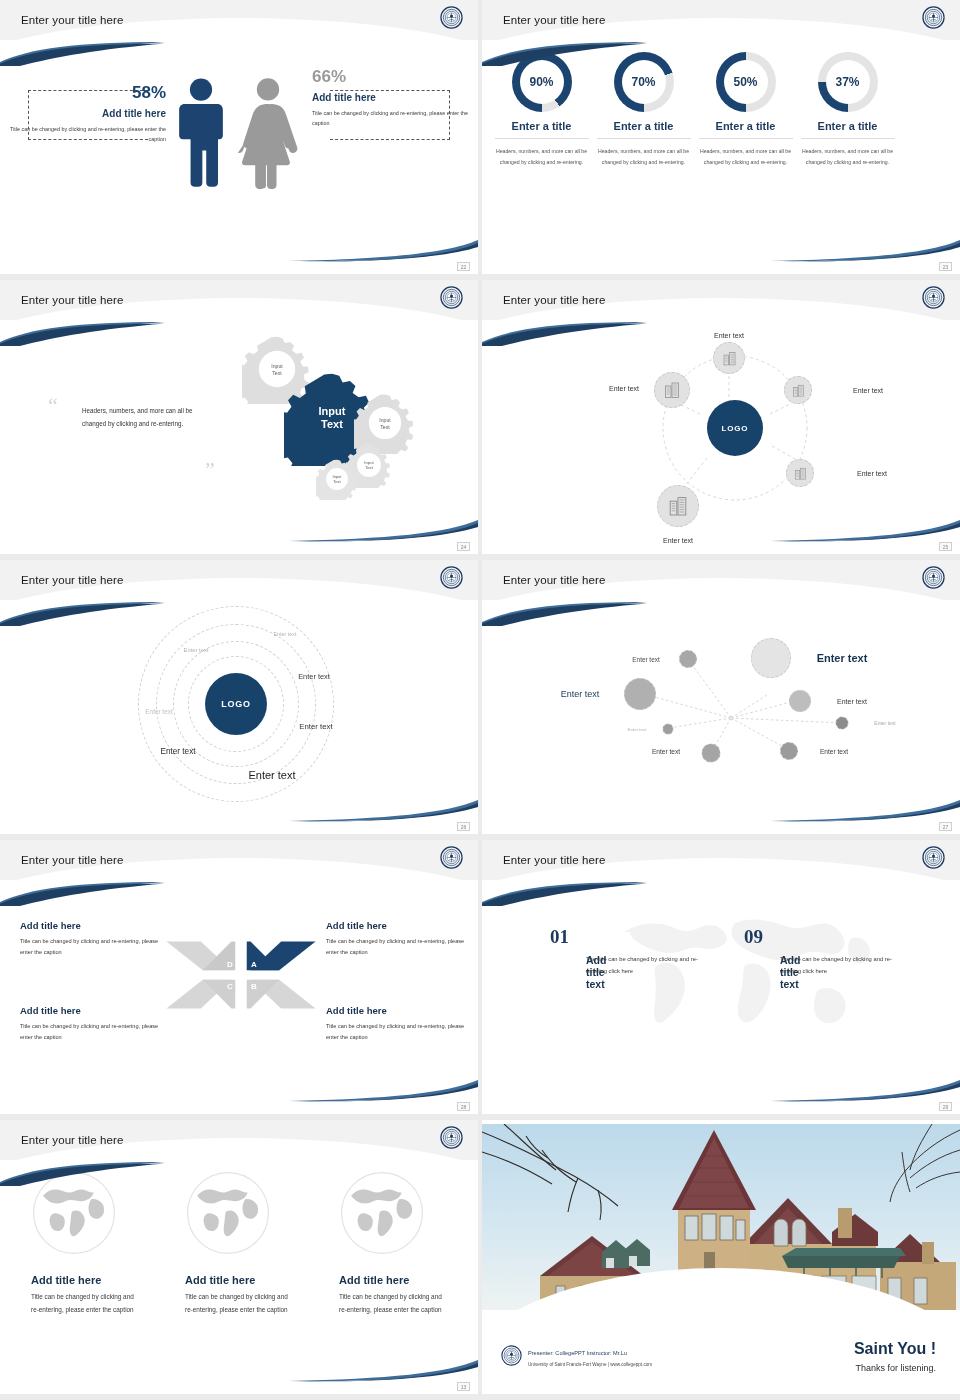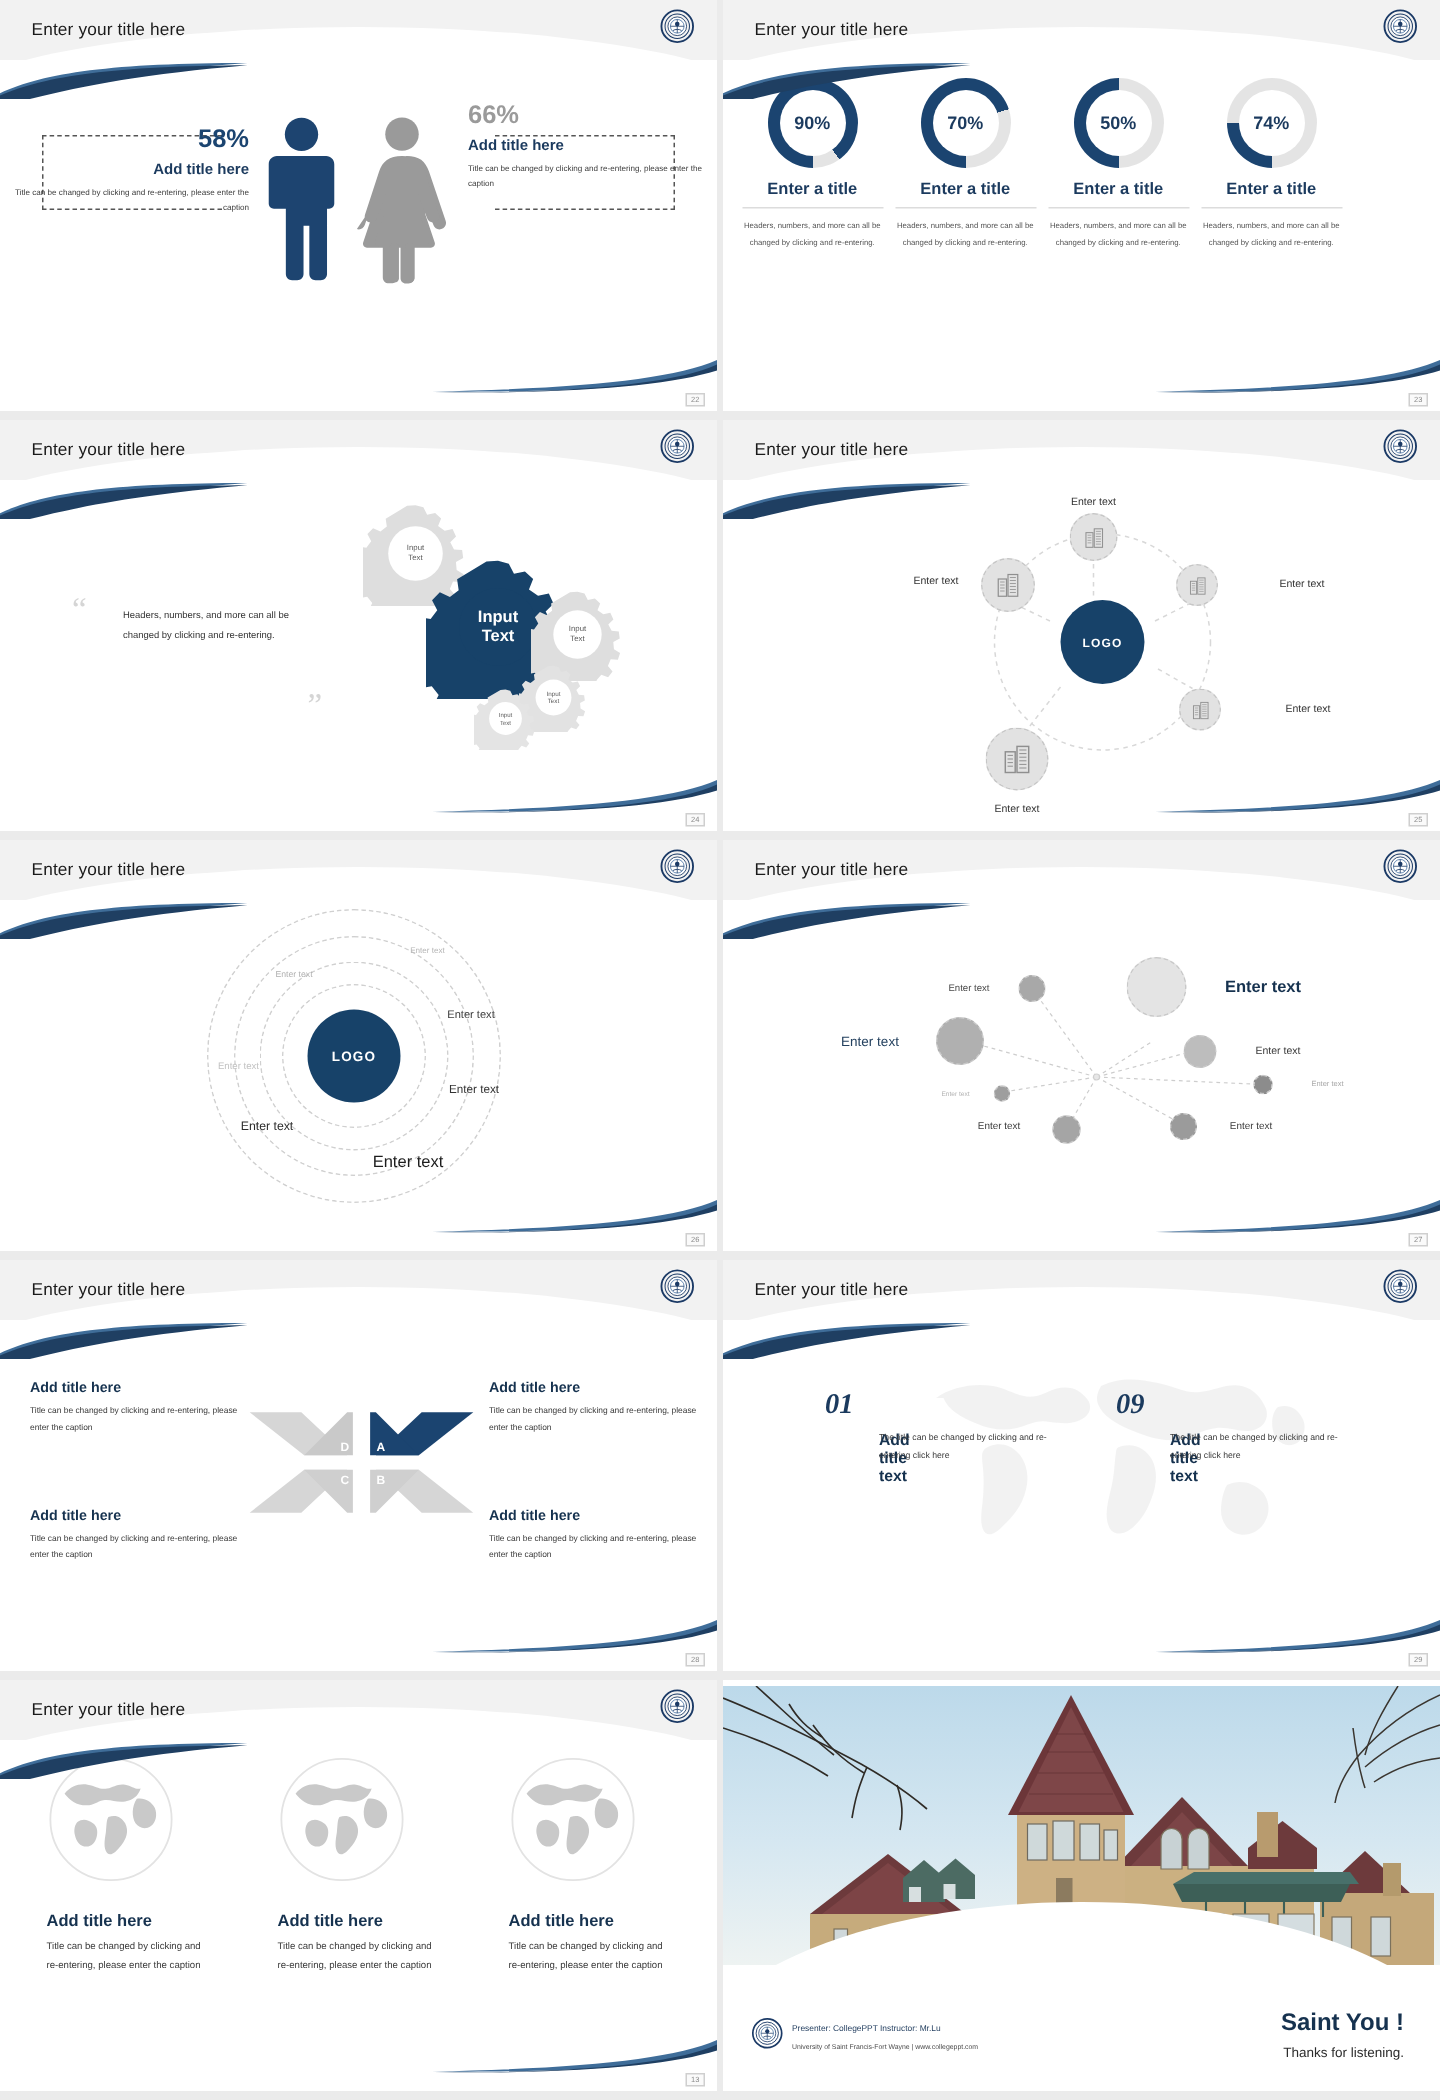--- a/index.html
+++ b/index.html
@@ -119,21 +119,21 @@
   .s7-q { position: absolute; width: 152px; }
   .s7-h { font-size: 9.5px; font-weight: bold; color: #16324f; }
   .s7-p { font-size: 5.6px; color: #3a3a3a; line-height: 2.0; margin-top: 5px; }
   .s7-x { position: absolute; left: 163px; top: 92px; width: 156px; height: 86px; }
   .xq { position: absolute; font-size: 8px; font-weight: bold; color: #ffffff; }
 
   
   .s8-map { position: absolute; left: 120px; top: 54px; width: 300px; height: 160px; opacity: .5; }
   .s8-grp { position: absolute; top: 92px; }
   .s8-num { position: absolute; left: 0; top: -6px; font-size: 19px; font-weight: bold;
-            font-style: italic; color: #1b3a5e; font-family: "Liberation Serif", serif; }
+            color: #1b3a5e; font-family: "Liberation Serif", serif; }
   .s8-h { position: absolute; left: 36px; top: 2px; font-size: 10.5px; font-weight: bold; color: #16324f; margin-top: 20px; }
   .s8-p { position: absolute; left: 36px; top: 22px; width: 132px;
           font-size: 5.8px; color: #3a3a3a; line-height: 2.05; }
 
   
   .s9-row { position: absolute; left: 0; top: 50px; width: 478px;
             display: flex; justify-content: center; gap: 46px; }
   .s9-item { width: 108px; }
   .s9-globe { width: 86px; height: 86px; margin: 0 auto 14px; }
   .s9-h { font-size: 11px; font-weight: bold; color: #16324f; }
@@ -330,21 +330,21 @@
           <div class="s2-donut" style="background: conic-gradient(from 180deg, rgb(27, 68, 112) 0deg, rgb(27, 68, 112) 180deg, rgb(228, 228, 228) 180deg, rgb(228, 228, 228) 360deg); border-radius: 50%;">
             <div style="position: absolute; left: 50%; top: 50%; width: 44px; height: 44px; margin: -22px 0px 0px -22px; background: rgb(255, 255, 255); border-radius: 50%;"></div>
             <div class="s2-pct">50%</div>
           </div>
           <div class="s2-ttl">Enter a title</div>
           <div class="s2-cap">Headers, numbers, and more can all be changed by clicking and re-entering.</div>
         </div>
         <div class="s2-item">
           <div class="s2-donut" style="background: conic-gradient(from 180deg, rgb(27, 68, 112) 0deg, rgb(27, 68, 112) 90deg, rgb(228, 228, 228) 90deg, rgb(228, 228, 228) 360deg); border-radius: 50%;">
             <div style="position: absolute; left: 50%; top: 50%; width: 44px; height: 44px; margin: -22px 0px 0px -22px; background: rgb(255, 255, 255); border-radius: 50%;"></div>
-            <div class="s2-pct">74%</div>
+            <div class="s2-pct">37%</div>
           </div>
           <div class="s2-ttl">Enter a title</div>
           <div class="s2-cap">Headers, numbers, and more can all be changed by clicking and re-entering.</div>
         </div>
       </div>
     <div class="pagenum">23</div>
   </div>
 
   <div class="slide">
     <div class="hdr-band"></div>

